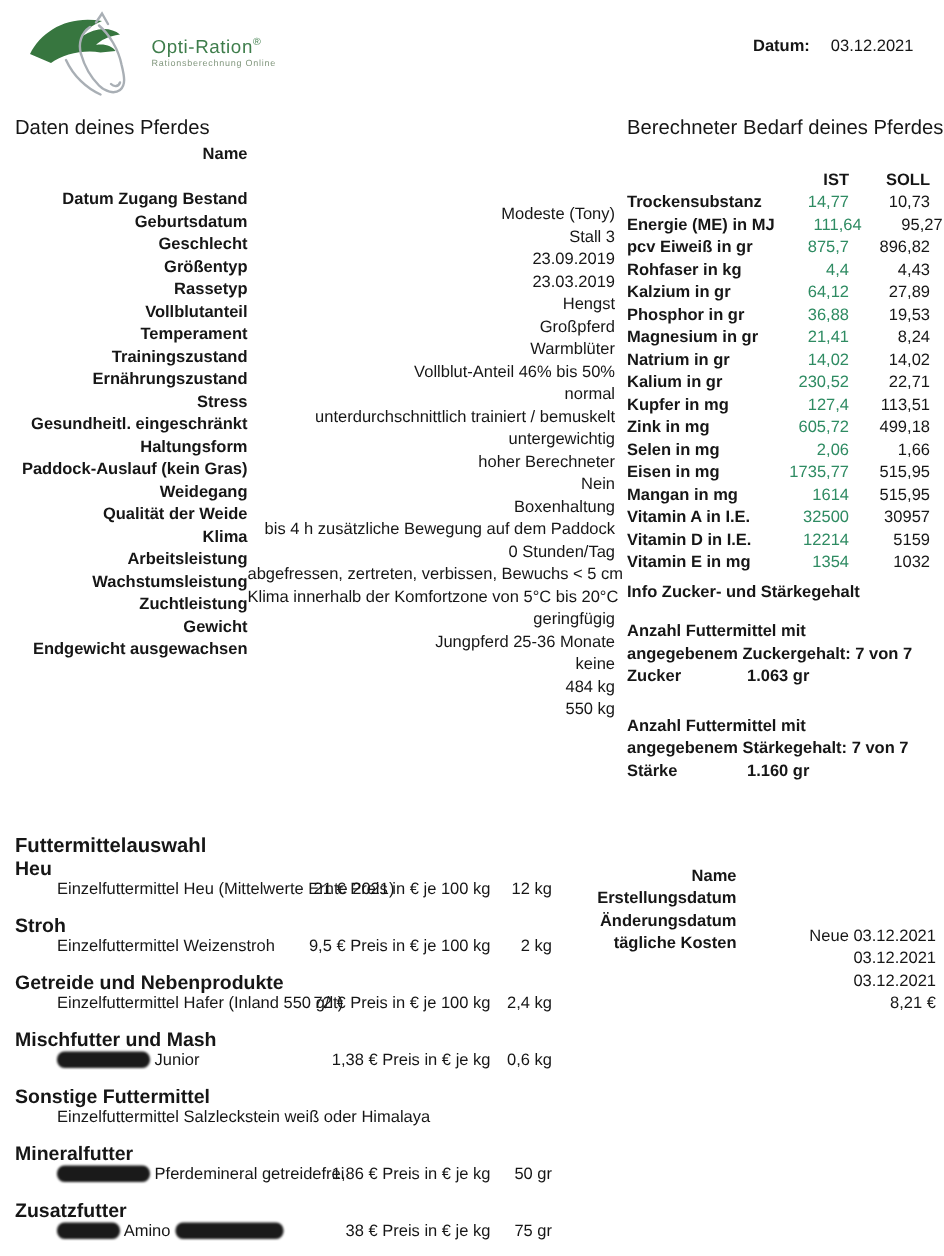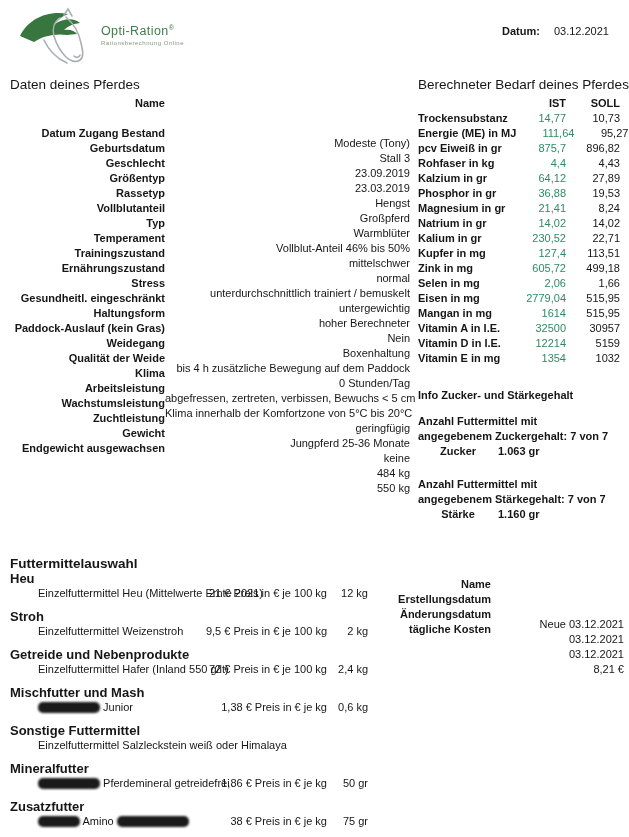--- a/index.html
+++ b/index.html
@@ -22,36 +22,36 @@
 
   
   .horse{position:absolute;left:10px;top:77px;width:400px;}
   .horse .rows{margin-top:3px;}
   .kv-row{display:flex;height:15px;line-height:15px;font-size:11px;white-space:nowrap;text-align:right;}
   .kv-row .k{font-weight:bold;width:155px;flex:none;}
   .kv-row .v{flex:1;margin-top:40px;}
 
   
   .req{position:absolute;left:418px;top:77px;width:202px;}
-  .req-head{display:flex;height:15px;line-height:15px;font-size:11px;font-weight:bold;margin-top:3px;}
+  .req-head{display:flex;height:15px;line-height:15px;font-size:11px;font-weight:bold;margin-top:20px;}
   .req-head .sp{flex:1;}
   .req-head .c1{width:58px;text-align:right;flex:none;}
   .req-head .c2{width:54px;text-align:right;flex:none;}
   .req-row{display:flex;height:15px;line-height:15px;font-size:11px;white-space:nowrap;}
   .req-row .k{font-weight:bold;flex:1;}
   .req-row .ist{width:58px;text-align:right;flex:none;color:var(--ist-green,#2e8b62);}
   .req-row .soll{width:54px;text-align:right;flex:none;}
 
   
   .sugar{position:absolute;left:418px;top:388px;width:205px;font-size:11px;font-weight:bold;line-height:15px;}
   .sugar-title{margin-bottom:11px;white-space:nowrap;}
   .sugar-block{margin-top:0;}
   .sugar-block + .sugar-block{margin-top:18px;}
   .sugar-row{display:flex;}
-  .sugar-row .n{width:80px;flex:none;text-align:center;}
+  .sugar-row .n{width:80px;flex:none;}
 
   
   .feed{position:absolute;left:10px;top:556px;width:358px;}
   .feed-groups{margin-top:0;}
   .feed-group + .feed-group{margin-top:9px;}
   .feed-cat{font-weight:bold;font-size:13px;line-height:14px;white-space:nowrap;}
   .feed-item{position:relative;font-size:11px;line-height:14px;height:15px;padding-left:28px;white-space:nowrap;}
   .feed-price{position:absolute;right:41px;top:0;}
   .feed-amount{position:absolute;right:0;top:0;}
   .redact{display:inline-block;height:11px;border-radius:5px;background:#1a1a1a;
@@ -116,24 +116,20 @@
         </div>
         <div class="kv-row">
           <span class="k">Rassetyp</span>
           <span class="v">Warmblüter</span>
         </div>
         <div class="kv-row">
           <span class="k">Vollblutanteil</span>
           <span class="v">Vollblut-Anteil 46% bis 50%</span>
         </div>
         <div class="kv-row">
-          <span class="k">Typ</span>
-          <span class="v">mittelschwer</span>
-        </div>
-        <div class="kv-row">
           <span class="k">Temperament</span>
           <span class="v">normal</span>
         </div>
         <div class="kv-row">
           <span class="k">Trainingszustand</span>
           <span class="v">unterdurchschnittlich trainiert / bemuskelt</span>
         </div>
         <div class="kv-row">
           <span class="k">Ernährungszustand</span>
           <span class="v">untergewichtig</span>
@@ -252,21 +248,21 @@
           <span class="ist">605,72</span>
           <span class="soll">499,18</span>
         </div>
         <div class="req-row">
           <span class="k">Selen in mg</span>
           <span class="ist">2,06</span>
           <span class="soll">1,66</span>
         </div>
         <div class="req-row">
           <span class="k">Eisen in mg</span>
-          <span class="ist">2779,04</span>
+          <span class="ist">1735,77</span>
           <span class="soll">515,95</span>
         </div>
         <div class="req-row">
           <span class="k">Mangan in mg</span>
           <span class="ist">1614</span>
           <span class="soll">515,95</span>
         </div>
         <div class="req-row">
           <span class="k">Vitamin A in I.E.</span>
           <span class="ist">32500</span>

